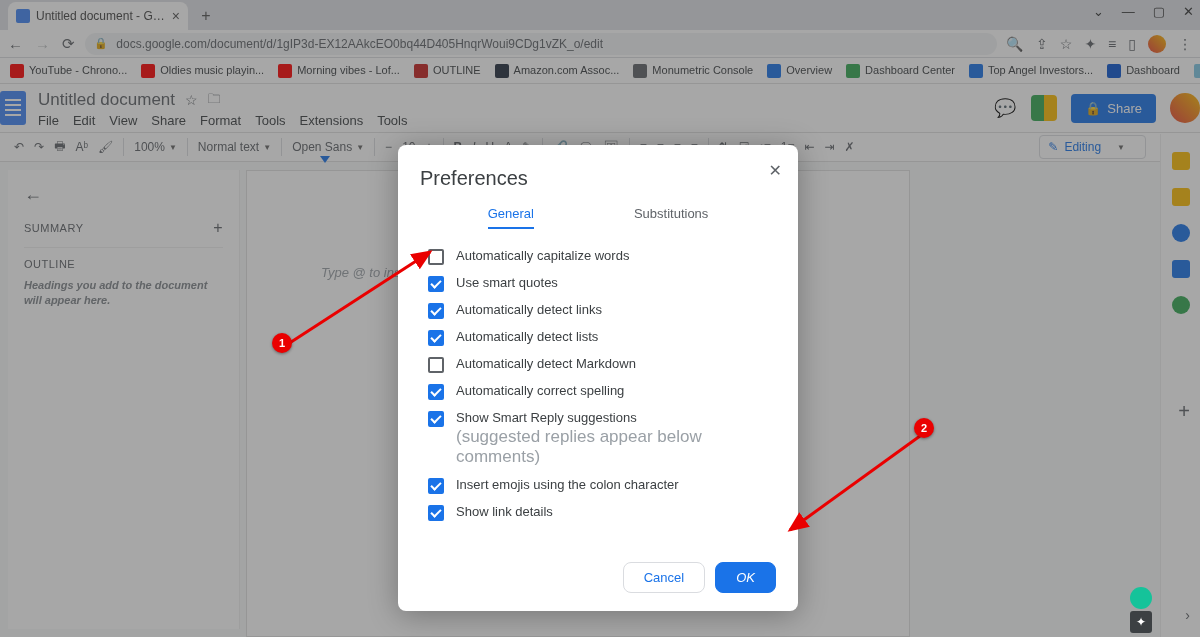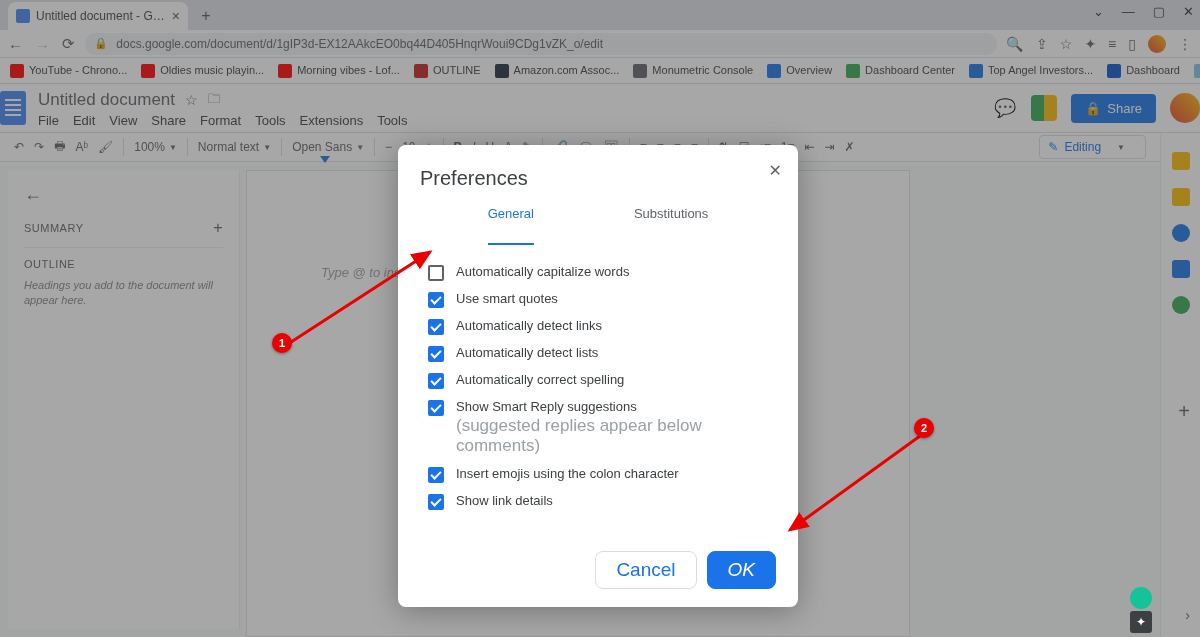--- a/index.html
+++ b/index.html
@@ -41,49 +41,49 @@
   .toolbar .sep{width:1px;height:18px;background:#dadce0;}
   .toolbar .drop{display:flex;align-items:center;gap:4px;}
   .toolbar .tri{font-size:8px;color:#666;}
   .editing-btn{margin-left:auto;display:flex;align-items:center;gap:6px;border:1px solid #dadce0;border-radius:4px;padding:4px 20px 4px 8px;color:#1a73e8;font-size:12px;}
   .collapse-chevron{width:22px;height:22px;border:1px solid #dadce0;border-radius:50%;display:flex;align-items:center;justify-content:center;font-size:12px;color:#5f6368;margin-left:8px;}
 
   .workspace { position:absolute; top:162px; bottom:0; left:0; right:40px; background:#f8f9fa; display:flex;}
   .left-panel { width:232px; background:#fff; border-right:1px solid #eee; padding:14px 16px; font-size:11px; color:#5f6368;margin:8px 0 8px 8px;}
   .left-panel .back{font-size:18px;color:#5f6368;margin-bottom:14px;}
   .left-panel .sec-head{display:flex;justify-content:space-between;align-items:center;letter-spacing:0.5px;font-weight:500;color:#5f6368;margin:6px 0;}
-  .left-panel .hint{font-style:italic;color:#80868b;line-height:1.4;margin-top:8px;}
+  .left-panel .hint{font-style:italic;color:#80868b;line-height:1.4;margin-top:8px;font-weight:bold;}
   .left-panel hr{border:none;border-top:1px solid #eee;margin:10px 0;}
 
   .canvas { flex:1; position:relative;}
   .page { position:absolute; left:6px; right:250px; top:8px; bottom:0; background:#fff; border:1px solid #e0e0e0;}
   .page .placeholder{position:absolute;left:74px;top:94px;color:#9aa0a6;font-style:italic;font-size:13px;}
   .ruler { position:absolute; left:6px; right:250px; top:-2px; height:10px;}
   .ruler .marker{position:absolute;left:74px;top:-4px;width:0;height:0;border-left:5px solid transparent;border-right:5px solid transparent;border-top:7px solid #1a73e8;}
 
   .side-rail { position:absolute; right:0; top:134px; bottom:0; width:40px; background:#fff; border-left:1px solid #eee; display:flex; flex-direction:column; align-items:center; gap:18px; padding-top:18px;}
   .rail-icon{width:18px;height:18px;border-radius:3px;}
 
   
   .dim { position:absolute; inset:0; background:rgba(60,60,60,0.45); }
 
   
   .dialog { position:absolute; left:398px; top:145px; width:400px; background:#fff; border-radius:8px; box-shadow:0 4px 30px rgba(0,0,0,0.3); padding:22px 22px 18px; z-index:10;}
   .dialog h2{font-size:20px;font-weight:400;color:#3c4043;}
   .dialog .close-x{position:absolute;right:16px;top:16px;color:#5f6368;font-size:16px;cursor:pointer;}
   .tabs{display:flex;justify-content:center;gap:100px;margin:16px 0 14px;font-size:13px;}
-  .tab-item{color:#5f6368;padding-bottom:22px;cursor:pointer;}
+  .tab-item{color:#5f6368;padding-bottom:6px;cursor:pointer;}
   .tab-item.active{color:#1a73e8;border-bottom:2.5px solid #1a73e8;font-weight:500;}
   .pref-row{display:flex;align-items:flex-start;gap:12px;padding:5px 8px;font-size:13px;color:#3c4043;}
   .pref-row .sub{display:block;color:#9aa0a6;font-size:17px;margin-top:2px;}
   .cb{width:16px;height:16px;border:2px solid #5f6368;border-radius:2px;flex:0 0 auto;position:relative;cursor:pointer;margin-top:1px;}
   .cb.checked{background:#1a73e8;border-color:#1a73e8;}
   .cb.checked::after{content:"";position:absolute;left:3px;top:0px;width:4px;height:8px;border:solid #fff;border-width:0 2px 2px 0;transform:rotate(45deg);}
   .dialog-buttons{display:flex;justify-content:flex-end;gap:10px;margin-top:36px;}
-  .btn{font-size:19px;padding:7px 20px;border-radius:8px;cursor:pointer;}
+  .btn{font-size:13px;padding:7px 20px;border-radius:8px;cursor:pointer;}
   .btn.cancel{background:#fff;border:1px solid #dadce0;color:#1a73e8;}
   .btn.ok{background:#1a73e8;color:#fff;border:1px solid #1a73e8;font-style:italic;}
 
   
   .annot{position:absolute;z-index:20;}
   .num-badge{width:20px;height:20px;border-radius:50%;background:#ea0000;color:#fff;font-size:11px;display:flex;align-items:center;justify-content:center;font-weight:bold;box-shadow:0 1px 3px rgba(0,0,0,.4);}
   svg.arrow{position:absolute;z-index:19;overflow:visible;}
   
   .grammarly{position:absolute;right:48px;bottom:28px;width:22px;height:22px;border-radius:50%;background:#15c39a;z-index:5;}
   .bottom-caret{position:absolute;right:10px;bottom:14px;color:#5f6368;font-size:14px;}
@@ -317,20 +317,24 @@
       </div>
       <div class="pref-row">
         <div class="cb checked"></div>
         <div>Automatically detect links</div>
       </div>
       <div class="pref-row">
         <div class="cb checked"></div>
         <div>Automatically detect lists</div>
       </div>
       <div class="pref-row">
+        <div class="cb"></div>
+        <div>Automatically detect Markdown</div>
+      </div>
+      <div class="pref-row">
         <div class="cb checked"></div>
         <div>Automatically correct spelling</div>
       </div>
       <div class="pref-row">
         <div class="cb checked"></div>
         <div>Show Smart Reply suggestions<span class="sub">(suggested replies appear below comments)</span></div>
       </div>
       <div class="pref-row">
         <div class="cb checked"></div>
         <div>Insert emojis using the colon character</div>

